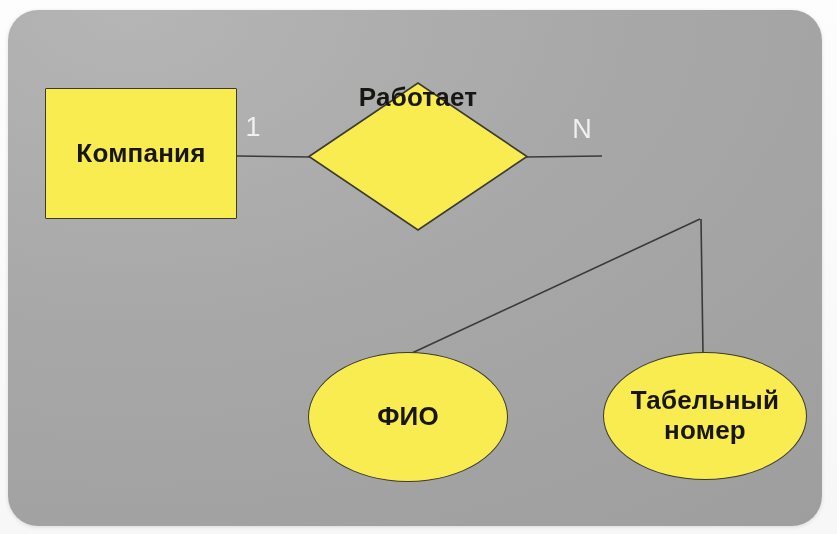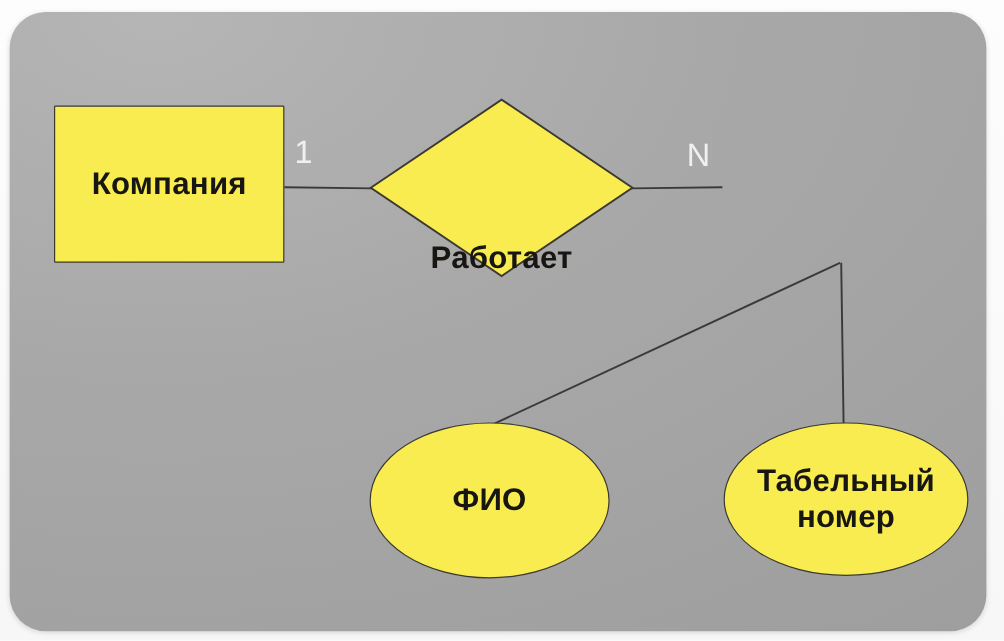--- a/index.html
+++ b/index.html
@@ -56,21 +56,21 @@
     letter-spacing: 0.2px;
   }
   .shape-label.narrow { max-width: 165px; }
   .diamond-label-box {
     position: absolute;
     left: 309px;
     top: 83px;
     width: 218px;
     height: 147px;
     display: flex;
-    align-items: flex-end;
+    align-items: flex-start;
     justify-content: center;
     pointer-events: none;
   }
   .cardinality {
     position: absolute;
     font-size: 27px;
     font-weight: 500;
     color: var(--c-cardinality_text, #f0f0f0);
     text-align: center;
     line-height: 1;

